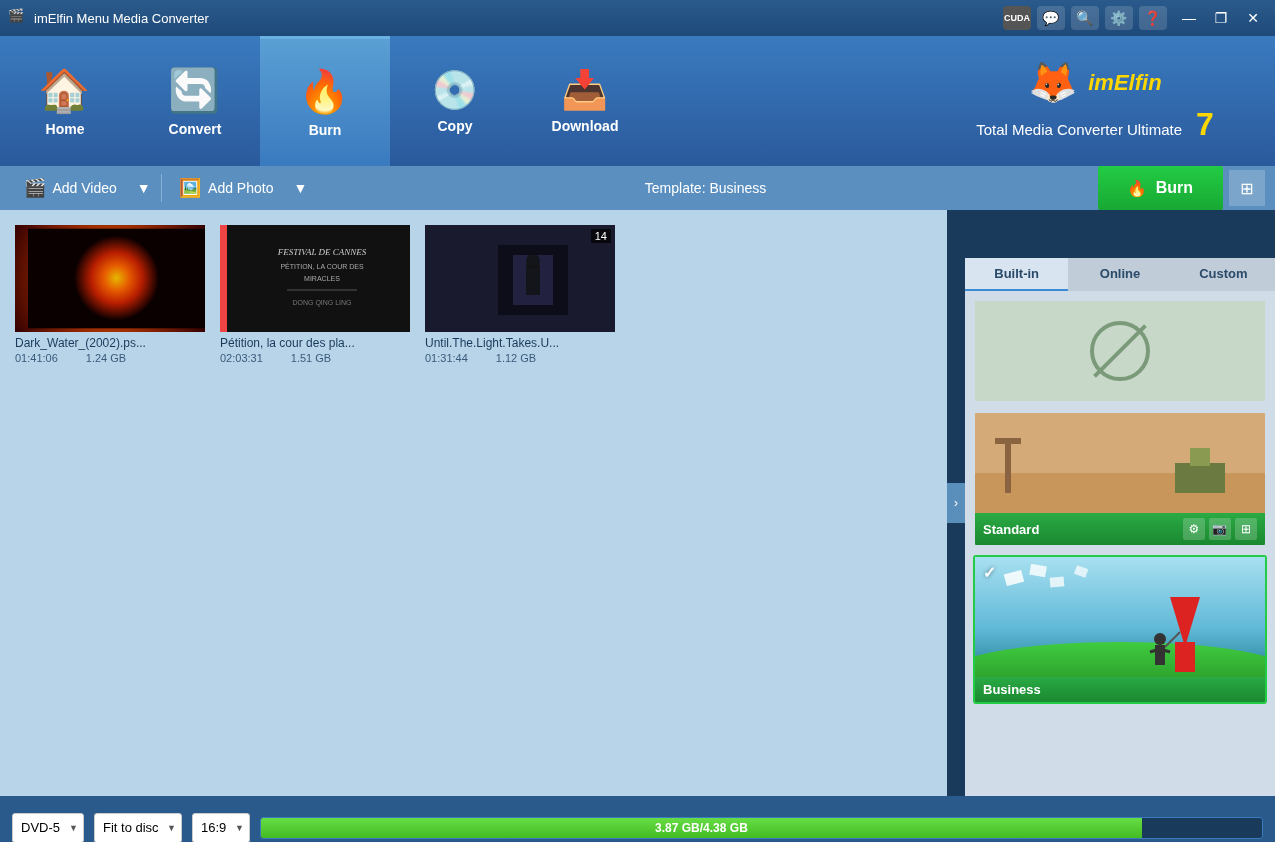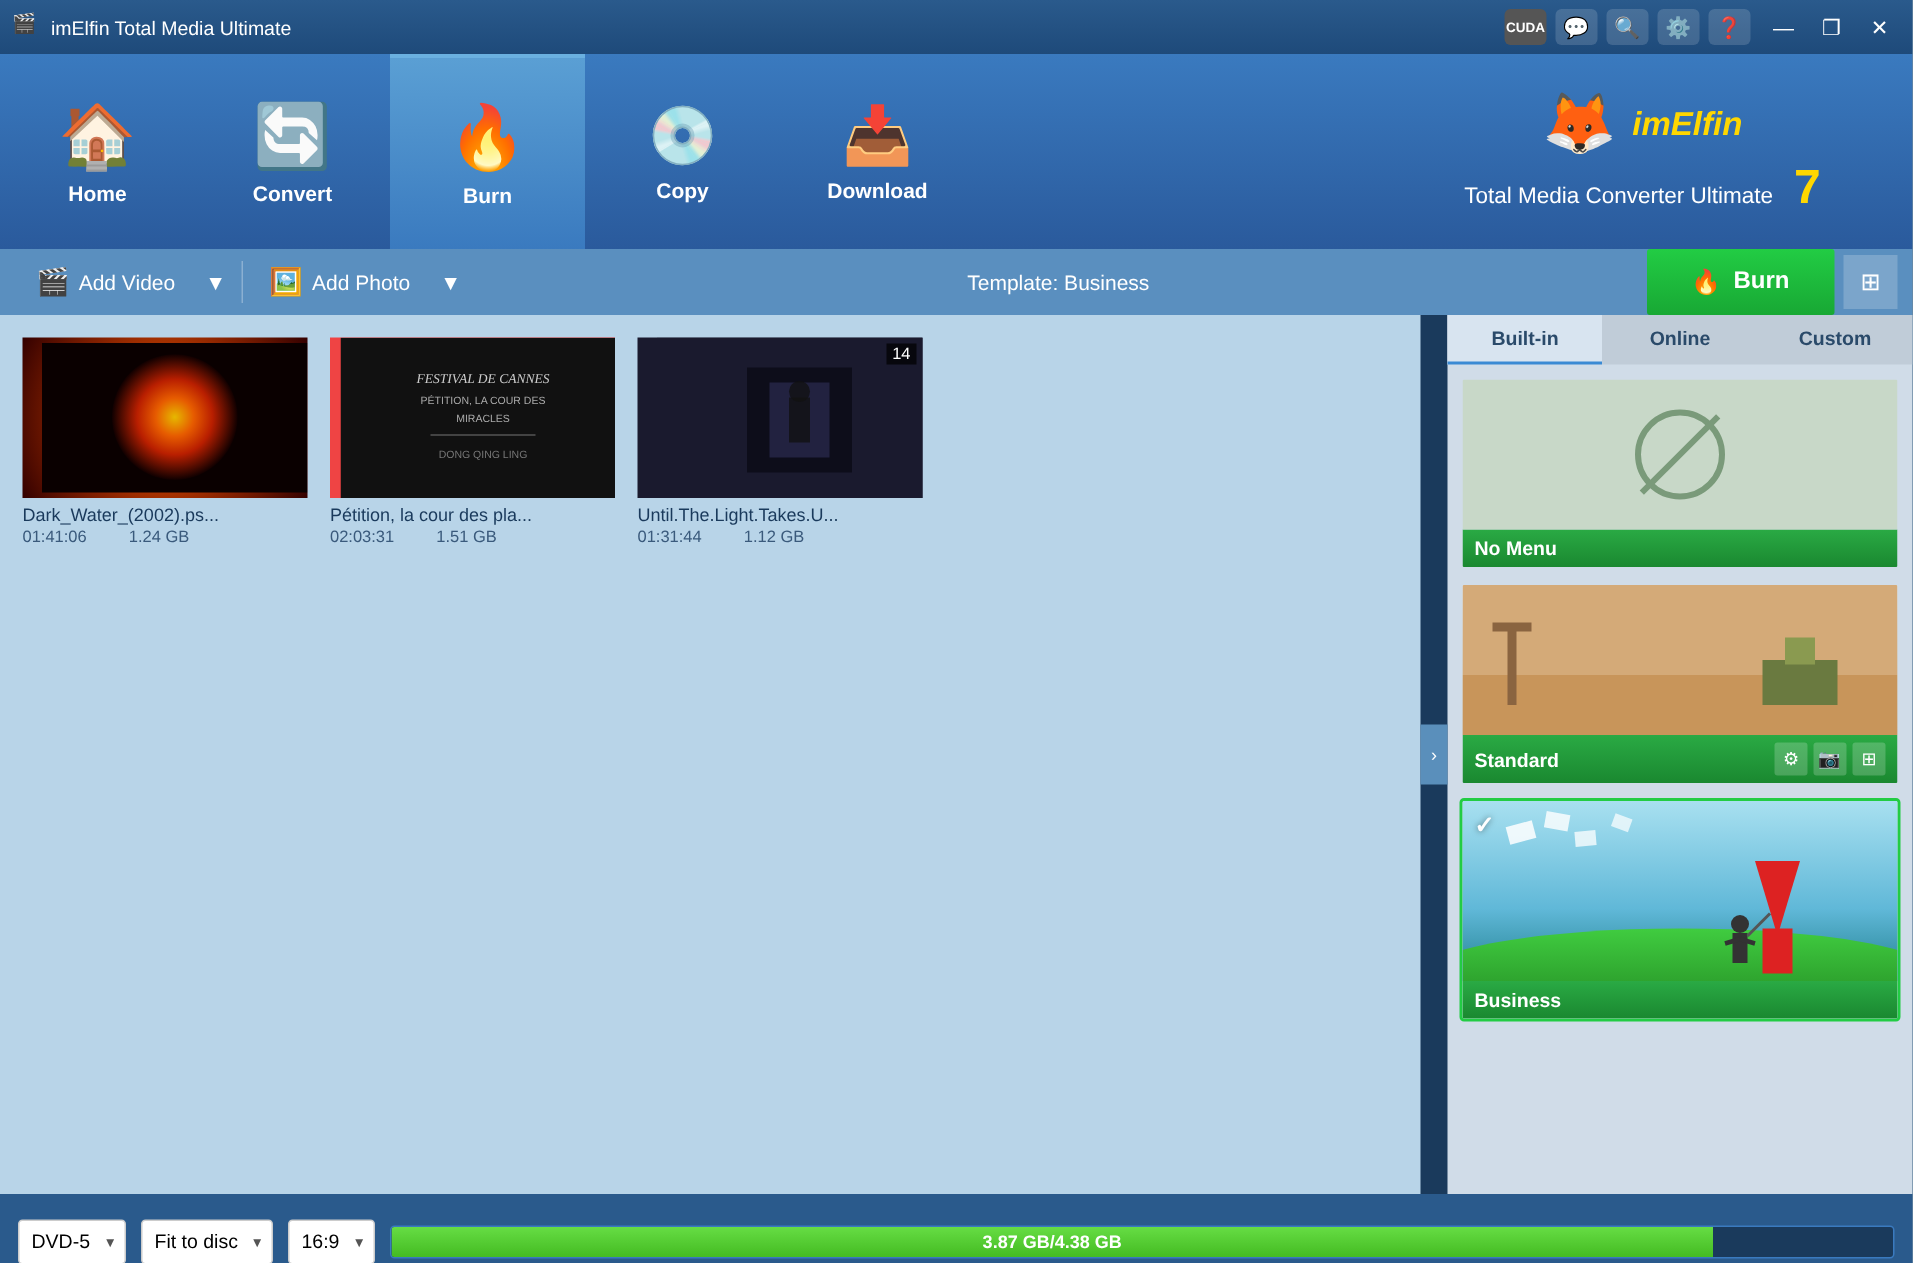--- a/index.html
+++ b/index.html
@@ -198,20 +198,21 @@
     .thumb-1 {
       background: radial-gradient(circle at 50% 50%, #ff8800 0%, #cc4400 30%, #882200 60%, #330000 100%);
     }
 
     
     .right-panel {
       width: 310px;
       background: #d0dce8;
       display: flex;
       flex-direction: column;
+      margin-top: 48px;
     }
     .panel-tabs {
       display: flex;
       background: #c0ccd8;
     }
     .panel-tab {
       flex: 1;
       padding: 8px 0;
       text-align: center;
       font-size: 13px;
@@ -373,21 +374,21 @@
 
     .video-area::-webkit-scrollbar { width: 8px; }
     .video-area::-webkit-scrollbar-track { background: #a8c4dc; }
     .video-area::-webkit-scrollbar-thumb { background: #7090b0; border-radius: 4px; }
   </style>
 </head>
 <body>
 
 <div class="title-bar">
   <span class="title-bar-icon">🎬</span>
-  <span class="title-bar-title">imElfin Total Media Ultimate</span>
+  <span class="title-bar-title">imElfin Menu Media Converter</span>
   <div class="sys-icons">
     <div class="sys-icon" style="font-size:9px;font-weight:bold;background:#555;">CUDA</div>
     <div class="sys-icon">💬</div>
     <div class="sys-icon">🔍</div>
     <div class="sys-icon">⚙️</div>
     <div class="sys-icon">❓</div>
   </div>
   <div class="title-bar-controls">
     <button class="title-bar-btn">—</button>
     <button class="title-bar-btn">❐</button>
@@ -545,23 +546,20 @@
     </div>
 
     <div class="template-list">
 
       <div class="template-item">
         <div class="template-thumb no-menu">
           <div style="width:60px;height:60px;border:4px solid #7a9a7a;border-radius:50%;position:relative;display:flex;align-items:center;justify-content:center;">
             <div style="position:absolute;width:72px;height:4px;background:#7a9a7a;transform:rotate(-45deg);transform-origin:center;"></div>
           </div>
         </div>
-        <div class="template-label-bar">
-          <span>No Menu</span>
-        </div>
       </div>
 
       <div class="template-item">
         <div class="template-thumb standard">
           <svg width="100%" height="100px" viewBox="0 0 290 100" xmlns="http://www.w3.org/2000/svg">
             <rect width="290" height="100" fill="#d4aa78"></rect>
             <rect x="0" y="60" width="290" height="40" fill="#c8955a"></rect>
 
             <rect x="30" y="30" width="6" height="50" fill="#8a6440"></rect>
             <rect x="20" y="25" width="26" height="6" fill="#8a6440"></rect>

